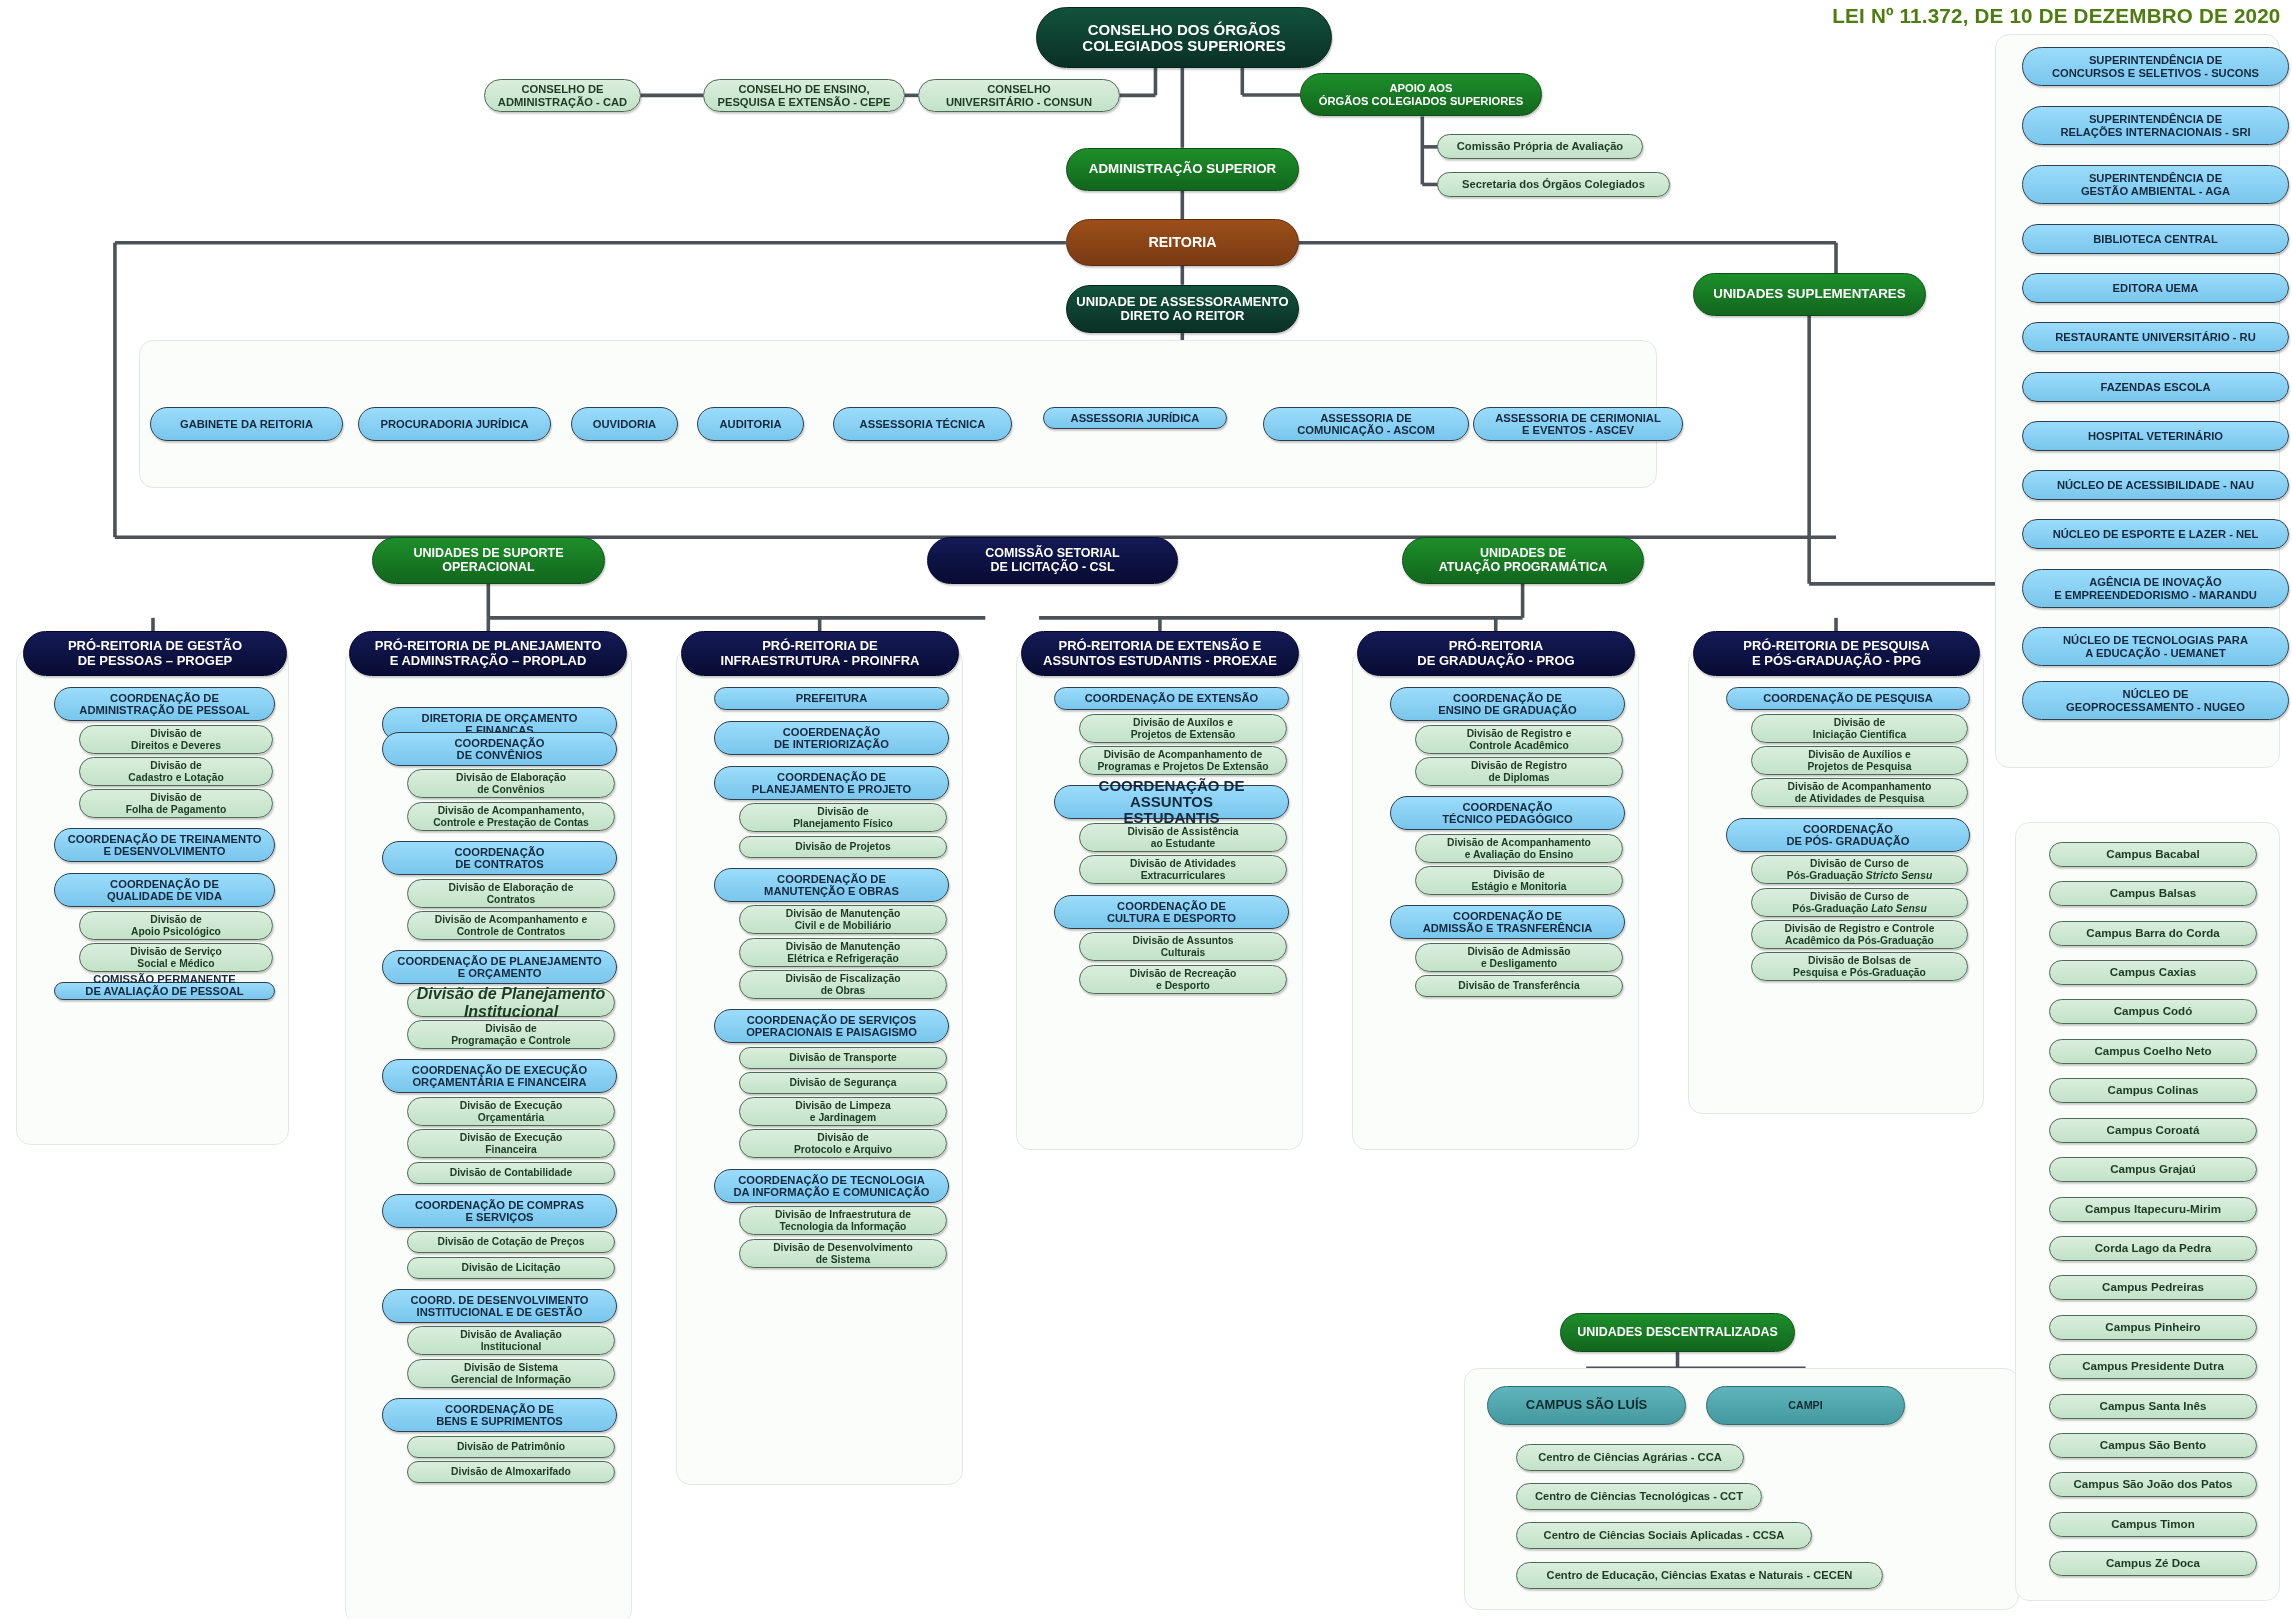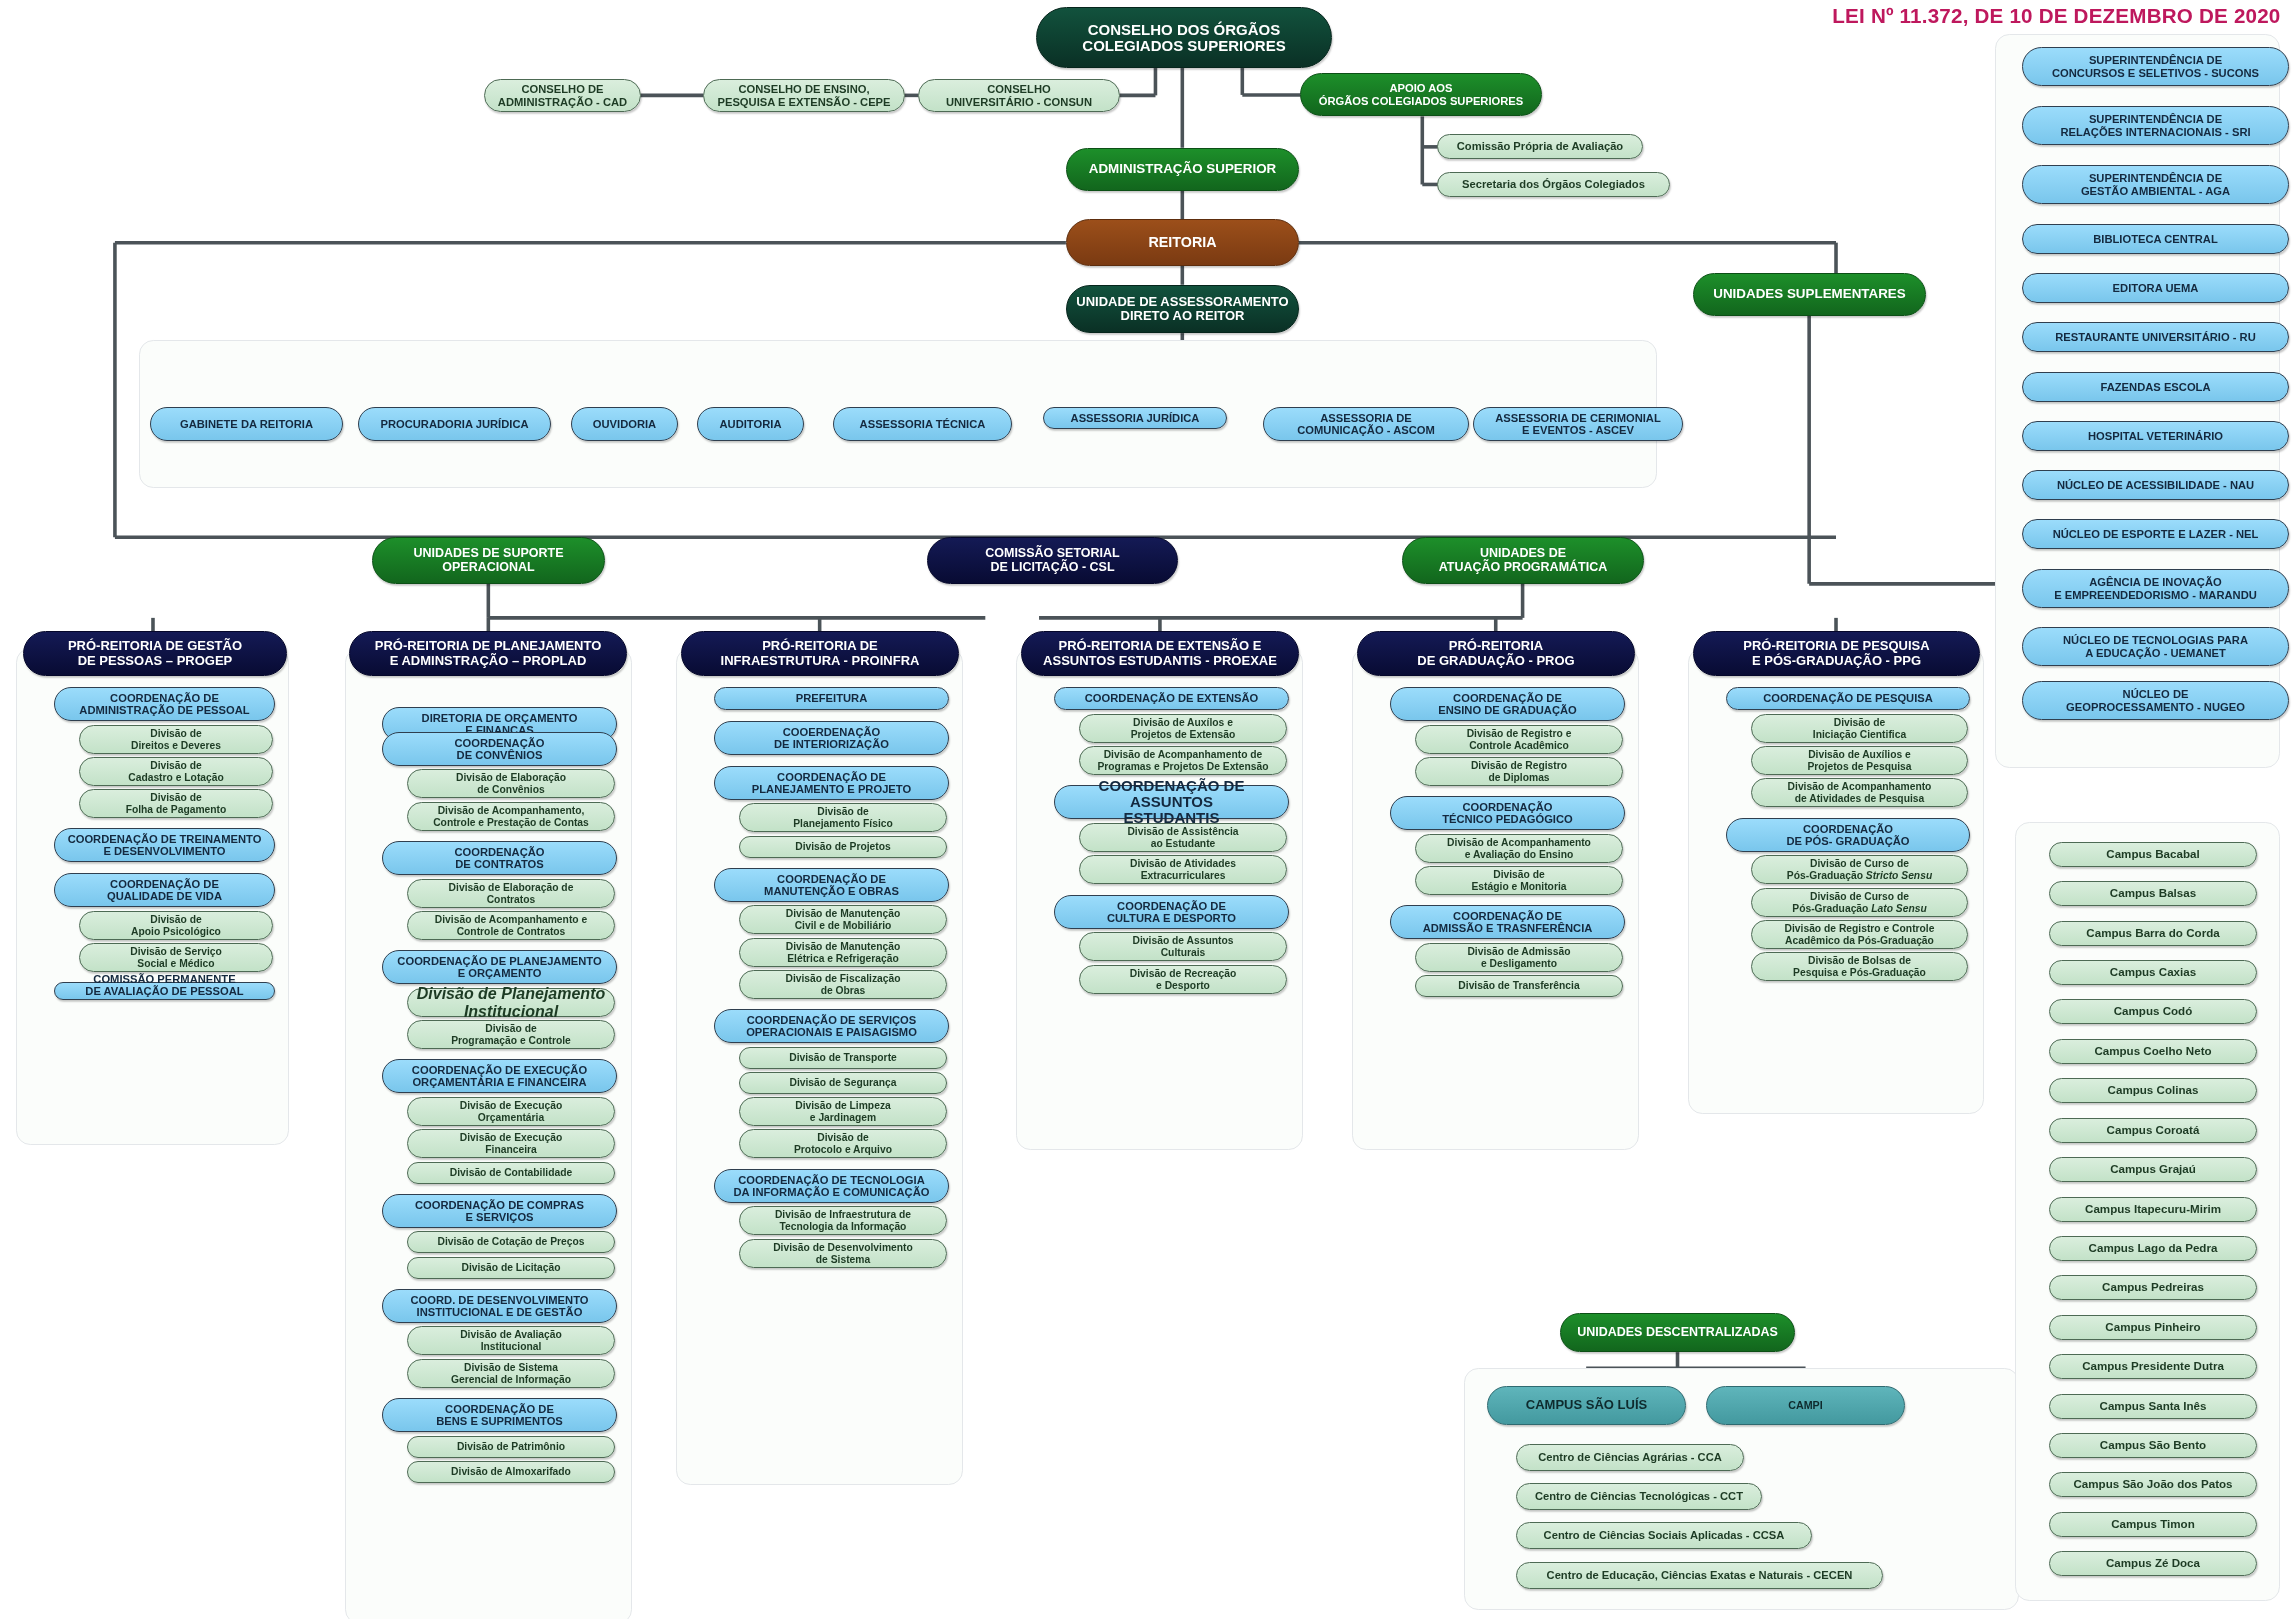--- a/index.html
+++ b/index.html
@@ -51,21 +51,21 @@
     position:absolute;
     border:1.8px solid #e4e7ea;
     border-radius:14.3px;
     background:#fbfdfb;
     z-index:1;
   }
 
   .title{
     position:absolute;
     font-weight:bold;
-    color:#be185d;
+    color:#4d7c0f;
     letter-spacing:0.2px;
     z-index:5;
   }
   .ital{ font-style:italic; }
 </style>
 </head>
 <body>
 
 <div id="stage">
 
@@ -667,21 +667,21 @@
       <div class="node n-palegreen" style="left: 2049px; top: 1118px; width: 208px; height: 25px; font-size: 11.6px;">
         <span>Campus Coroatá</span>
       </div>
       <div class="node n-palegreen" style="left: 2049px; top: 1157px; width: 208px; height: 25px; font-size: 11.6px;">
         <span>Campus Grajaú</span>
       </div>
       <div class="node n-palegreen" style="left: 2049px; top: 1197px; width: 208px; height: 25px; font-size: 11.6px;">
         <span>Campus Itapecuru-Mirim</span>
       </div>
       <div class="node n-palegreen" style="left: 2049px; top: 1236px; width: 208px; height: 25px; font-size: 11.6px;">
-        <span>Campus Lago da Pedra</span>
+        <span>Corda Lago da Pedra</span>
       </div>
       <div class="node n-palegreen" style="left: 2049px; top: 1275px; width: 208px; height: 25px; font-size: 11.6px;">
         <span>Campus Pedreiras</span>
       </div>
       <div class="node n-palegreen" style="left: 2049px; top: 1315px; width: 208px; height: 25px; font-size: 11.6px;">
         <span>Campus Pinheiro</span>
       </div>
       <div class="node n-palegreen" style="left: 2049px; top: 1354px; width: 208px; height: 25px; font-size: 11.6px;">
         <span>Campus Presidente Dutra</span>
       </div>

